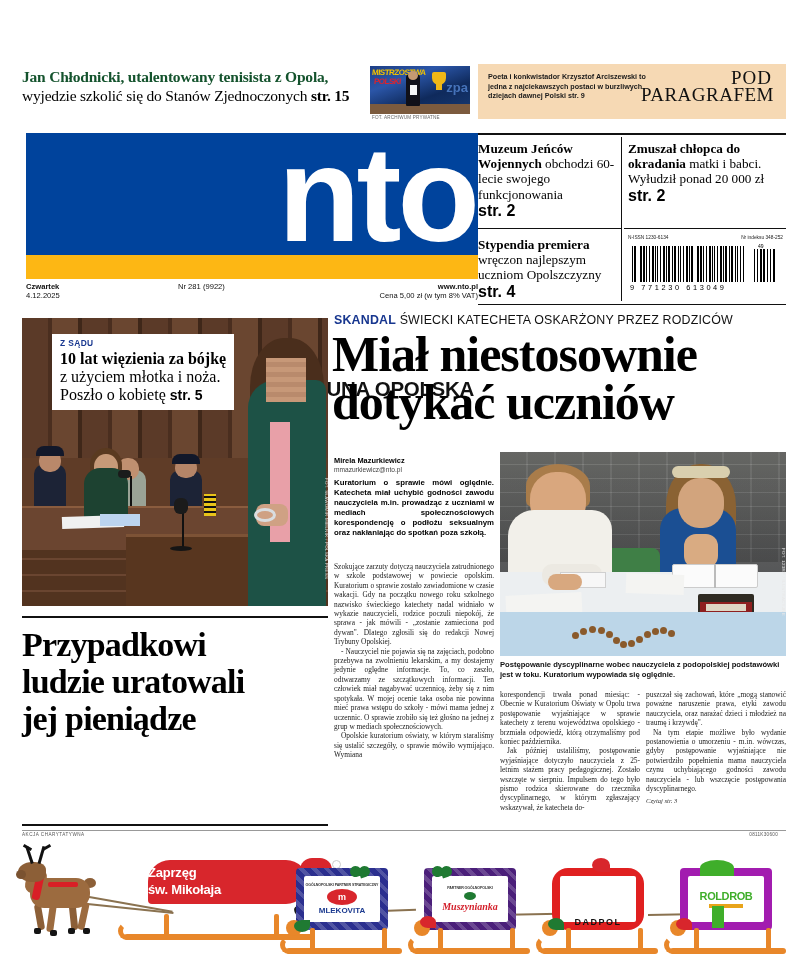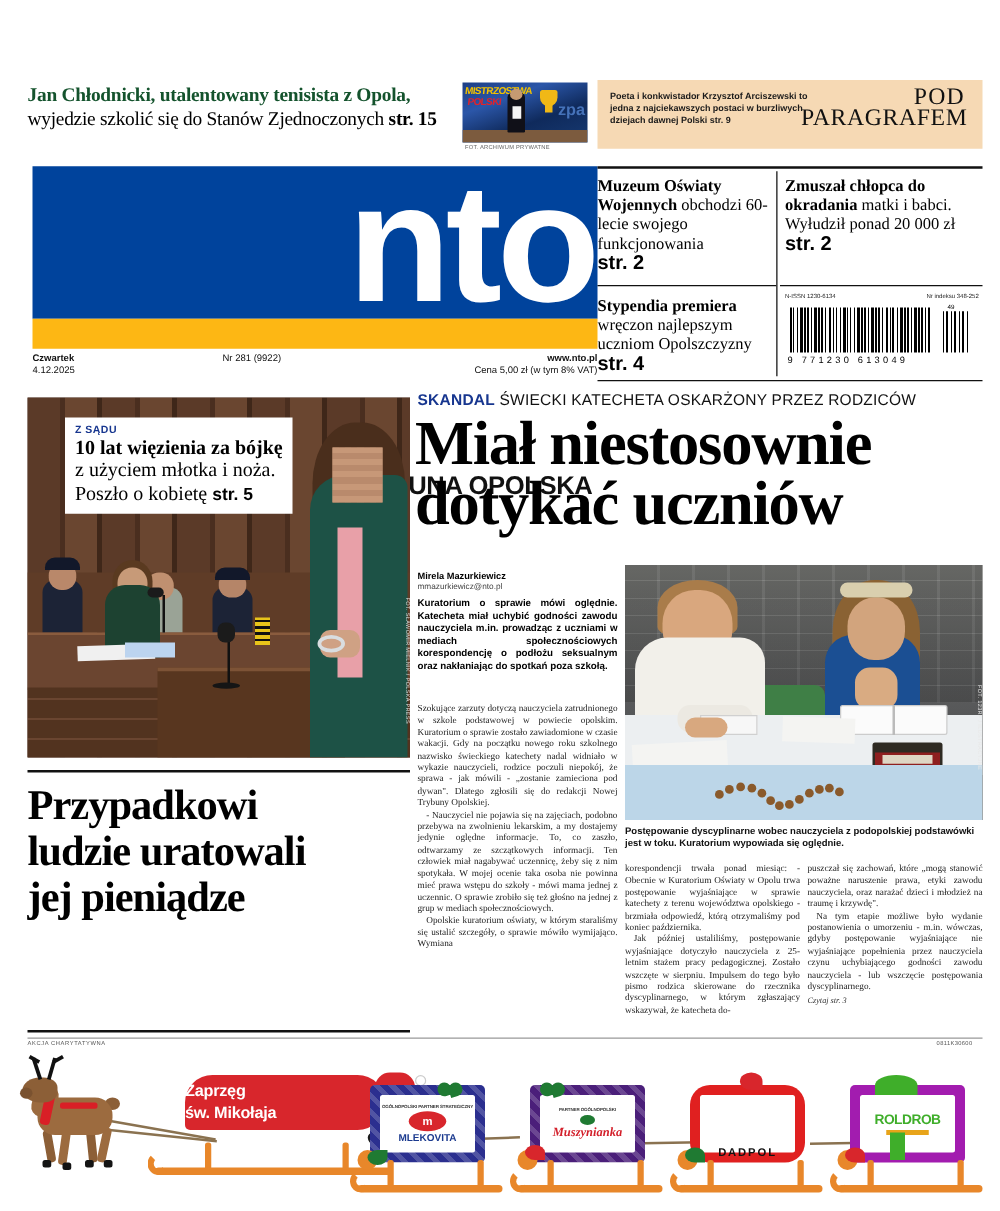--- a/index.html
+++ b/index.html
@@ -323,21 +323,21 @@
   </div>
 
   <div class="teasers">
     <div class="tz-rule-top"></div>
     <div class="tz-vrule"></div>
     <div class="tz-hrule"></div>
     <div class="tz-hrule2"></div>
     <div class="tz-rule-bot"></div>
 
     <div class="tz tz-a">
-      <b>Muzeum Oświaty Wojennych</b><span> obchodzi 60-lecie swojego funkcjonowania</span>
+      <b>Muzeum Jeńców Wojennych</b><span> obchodzi 60-lecie swojego funkcjonowania</span>
       <span class="pg">str. 2</span>
     </div>
 
     <div class="tz tz-b">
       <b>Stypendia premiera</b><span> wręczon najlepszym uczniom  Opolszczyzny</span>
       <span class="pg">str. 4</span>
     </div>
 
     <div class="tz tz-c">
       <b>Zmuszał chłopca do okradania</b><span> matki i babci. Wyłudził ponad  20 000 zł</span>
@@ -413,21 +413,21 @@
     <p class="noind">Szokujące zarzuty dotyczą nauczyciela zatrudnionego w szkole podstawowej w powiecie opolskim. Kuratorium o sprawie zostało zawiadomione w czasie wakacji. Gdy na początku nowego roku szkolnego nazwisko świeckiego katechety nadal widniało w wykazie nauczycieli, rodzice poczuli niepokój, że sprawa - jak mówili - „zostanie zamieciona pod dywan". Dlatego zgłosili się do redakcji Nowej Trybuny Opolskiej.</p>
     <p>- Nauczyciel nie pojawia się na zajęciach, podobno przebywa na zwolnieniu lekarskim, a my dostajemy jedynie oględne informacje. To, co zaszło, odtwarzamy ze szczątkowych informacji. Ten człowiek miał nagabywać uczennicę, żeby się z nim spotykała. W mojej ocenie taka osoba nie powinna mieć prawa wstępu do szkoły - mówi mama jednej z uczennic. O sprawie zrobiło się też głośno na jednej z grup w mediach społecznościowych.</p>
     <p>Opolskie kuratorium oświaty, w którym staraliśmy się ustalić szczegóły, o sprawie mówiło wymijająco. Wymiana</p>
   </div>
   <div class="col col2">
     <p class="noind">korespondencji trwała ponad miesiąc: - Obecnie w Kuratorium Oświaty w Opolu trwa postępowanie wyjaśniające w sprawie katechety z terenu województwa opolskiego - brzmiała odpowiedź, którą otrzymaliśmy pod koniec października.</p>
     <p>Jak później ustaliliśmy, postępowanie wyjaśniające dotyczyło nauczyciela z 25-letnim stażem pracy pedagogicznej. Zostało wszczęte w sierpniu. Impulsem do tego było pismo rodzica skierowane do rzecznika dyscyplinarnego, w którym zgłaszający wskazywał, że katecheta do-</p>
   </div>
   <div class="col col3">
     <p class="noind">puszczał się zachowań, które „mogą stanowić poważne naruszenie prawa, etyki zawodu nauczyciela, oraz narażać dzieci i młodzież na traumę i krzywdę".</p>
-    <p>Na tym etapie możliwe było wydanie postanowienia o umorzeniu - m.in. wówczas, gdyby postępowanie wyjaśniające nie wyjaśniające popełnienia przez nauczyciela czynu uchybiającego godności zawodu nauczyciela - lub wszczęcie postępowania dyscyplinarnego.</p>
+    <p>Na tym etapie możliwe było wydanie postanowienia o umorzeniu - m.in. wówczas, gdyby postępowanie wyjaśniające nie potwierdziło popełnienia mama nauczyciela czynu uchybiającego godności zawodu nauczyciela - lub wszczęcie postępowania dyscyplinarnego.</p>
     <span class="readmore">Czytaj str. 3</span>
   </div>
 
   <div class="mainphoto">
     <div class="mp-wall"></div>
     <div class="mp-brick"></div>
     <div class="mp-chair"></div>
     <div class="mp-girlhair"></div>
     <div class="mp-girl"></div>
     <div class="mp-girlh"></div>

